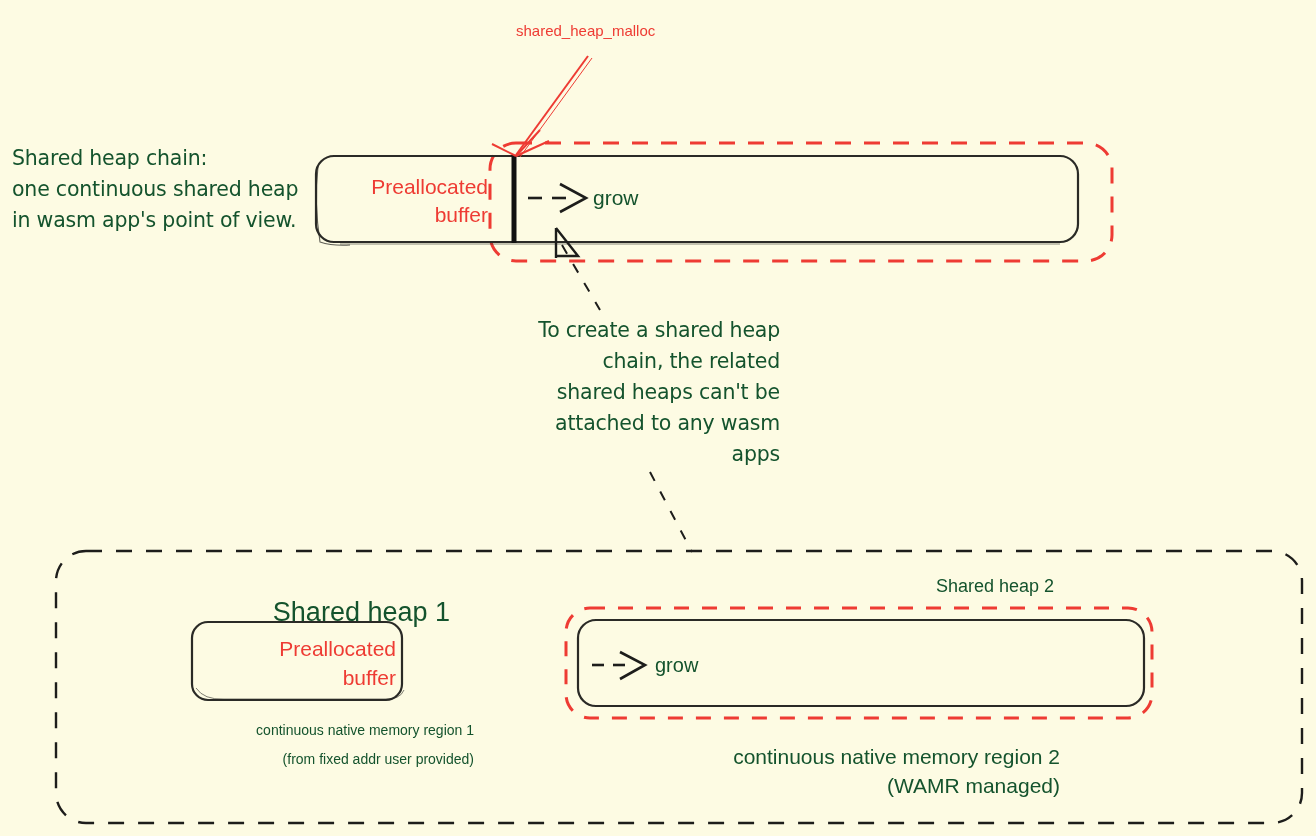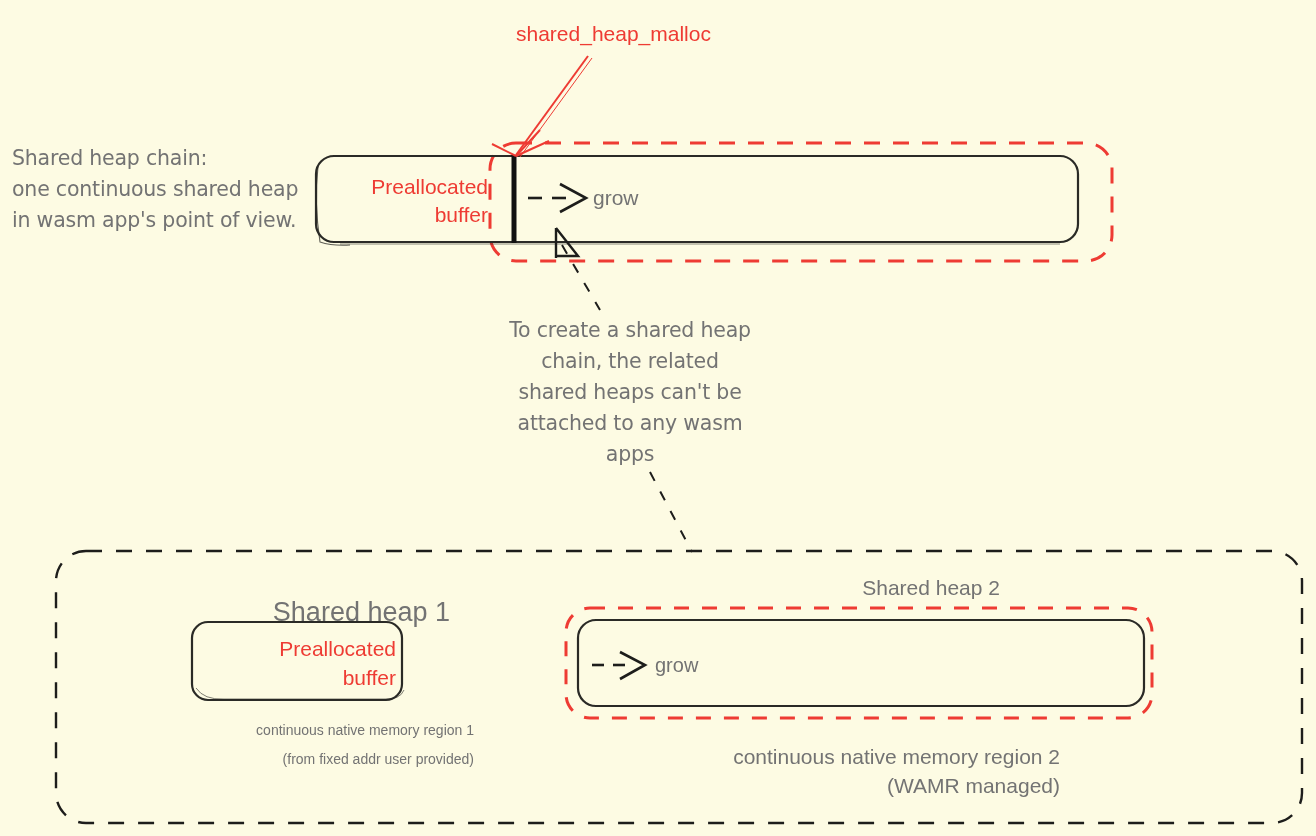--- a/index.html
+++ b/index.html
@@ -23,21 +23,21 @@
     position: absolute;
     left: 0;
     top: 0;
     width: 1316px;
     height: 836px;
     pointer-events: none;
   }
   .txt {
     position: absolute;
     white-space: pre;
-    color: #737373;
+    color: #14532d;
   }
   
   .prose {
     font-family: "DejaVu Sans", sans-serif;
     font-size: 20.5px;
     line-height: 31px;
     letter-spacing: -0.2px;
   }
   
   .lib {
@@ -48,51 +48,50 @@
 
   #left-note {
     left: 12px;
     top: 143px;
     width: 310px;
     text-align: left;
   }
   #malloc-label {
     left: 516px;
     top: 22px;
-    font-size: 21px;
+    font-size: 15px;
   }
   #prealloc-top {
     left: 328px;
     top: 173px;
     width: 160px;
     font-size: 21px;
     line-height: 28px;
   }
   #grow-top {
     left: 593px;
     top: 186px;
     font-size: 21px;
   }
   #chain-note {
     left: 480px;
     top: 315px;
     width: 300px;
-    text-align: center;
   }
   #heap1-title {
     left: 130px;
     top: 597px;
     width: 320px;
     font-size: 27px;
   }
   #heap2-title {
-    left: 680px;
+    left: 734px;
     top: 576px;
     width: 320px;
-    font-size: 21px;
+    font-size: 18px;
   }
   #prealloc-bottom {
     left: 196px;
     top: 634px;
     width: 200px;
     font-size: 21px;
     line-height: 29px;
   }
   #grow-bottom {
     left: 655px;

